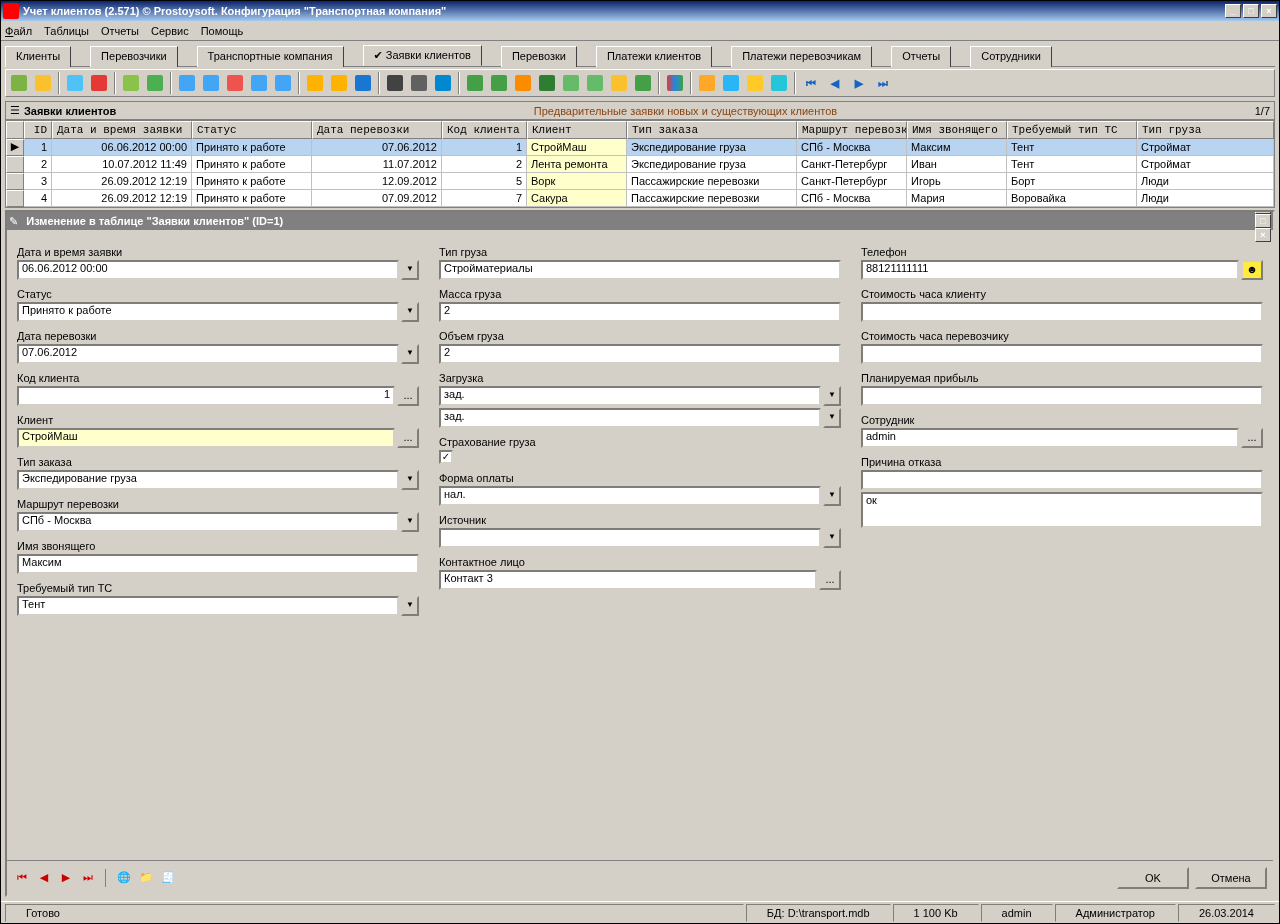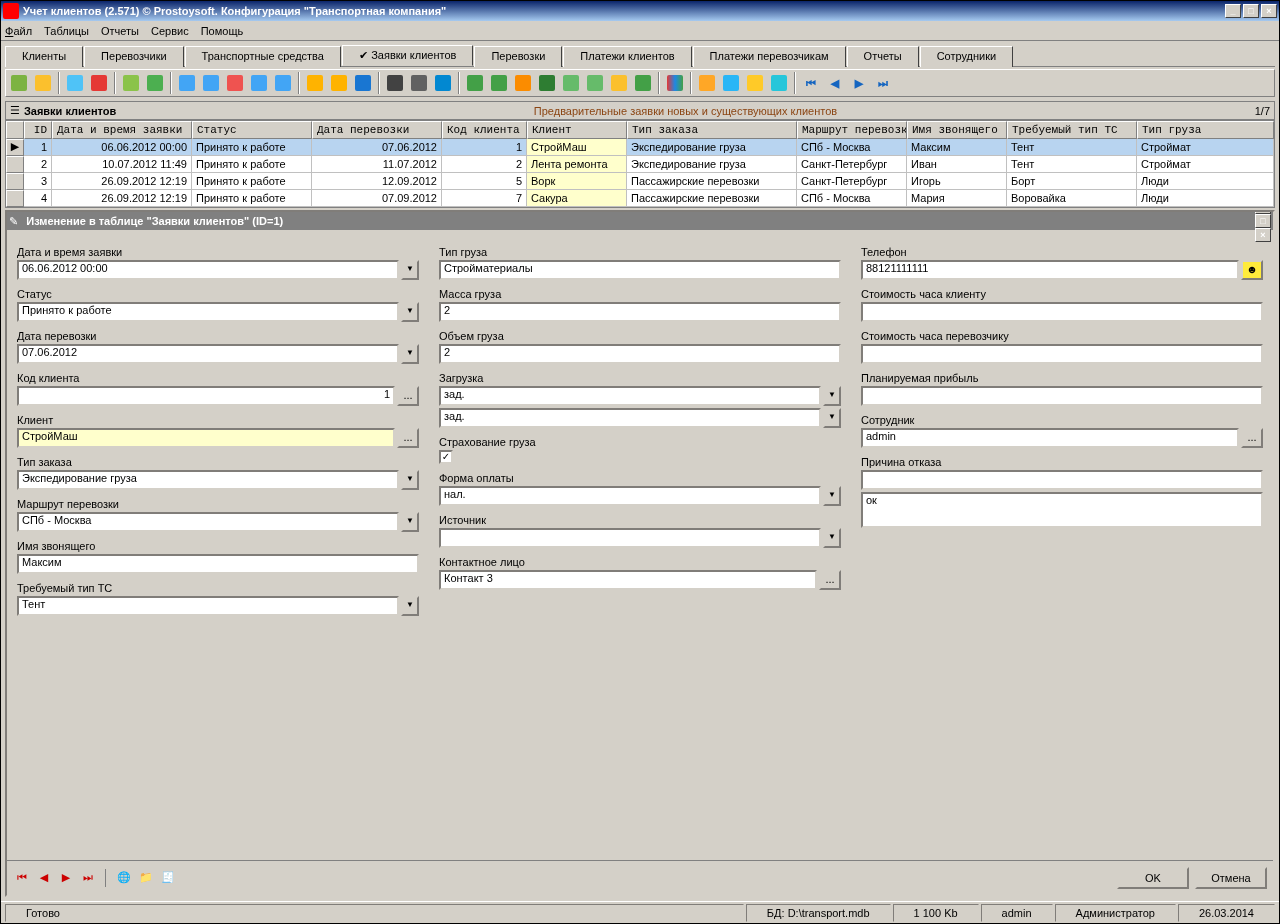--- a/index.html
+++ b/index.html
@@ -8,21 +8,21 @@
 .titlebar { background: linear-gradient(#0a246a, #a6caf0); color: #fff; height: 20px; display: flex; align-items: center; padding: 0 2px; }
 .titlebar .icon { width: 16px; height: 16px; background: #f00; margin-right: 4px; border-radius: 2px; }
 .titlebar .title { flex: 1; font-weight: bold; }
 .titlebar .winbtns { display: flex; gap: 2px; }
 .winbtn { width: 16px; height: 14px; background: #d4d0c8; border: 1px solid #fff; border-right-color:#404040; border-bottom-color:#404040; font-size: 9px; text-align: center; line-height: 12px; font-family: Arial; font-weight: bold; }
 .menubar { background: #d4d0c8; height: 20px; display: flex; align-items: center; padding: 0 4px; gap: 12px; border-bottom: 1px solid #808080; }
 .menubar span { cursor: default; }
 .menubar span u { text-decoration: underline; }
 .content { flex: 1; padding: 4px; display: flex; flex-direction: column; overflow: hidden; }
 .tabs { display: flex; border-bottom: 1px solid #808080; margin-bottom: 2px; }
-.tab { padding: 3px 16px; background: #d4d0c8; border: 1px solid #fff; border-right-color:#404040; border-bottom: none; margin-right: 1px; position: relative; top: 1px; cursor: default; }
+.tab { padding: 3px 10px; background: #d4d0c8; border: 1px solid #fff; border-right-color:#404040; border-bottom: none; margin-right: 19px; position: relative; top: 1px; cursor: default; }
 .tab.active { background: #d4d0c8; border-bottom: 1px solid #d4d0c8; font-weight: normal; top: 0; }
 .tab.active::before { content: "✔ "; color: #000; }
 .toolbar { background: #d4d0c8; border: 1px solid #fff; border-right-color:#808080; border-bottom-color:#808080; padding: 2px; display: flex; gap: 2px; margin-bottom: 4px; flex-wrap: wrap; }
 .tbtn { width: 22px; height: 22px; background: #d4d0c8; border: 1px solid transparent; display: inline-flex; align-items: center; justify-content: center; }
 .tsep { width: 2px; height: 22px; border-left: 1px solid #808080; border-right: 1px solid #fff; margin: 0 2px; }
 .tico { width: 16px; height: 16px; border-radius: 2px; }
 .section-header { background: #d4d0c8; border: 1px solid #808080; padding: 2px 4px; display: flex; align-items: center; }
 .section-header .sleft { font-weight: bold; }
 .section-header .smid { flex: 1; text-align: center; color: #8b4513; }
 .section-header .sright { }
@@ -78,21 +78,21 @@
     <span>Отчеты</span>
     <span>Сервис</span>
     <span>Помощь</span>
   </div>
 
   <div class="content">
 
     <div class="tabs">
       <div class="tab">Клиенты</div>
       <div class="tab">Перевозчики</div>
-      <div class="tab">Транспортные средства</div>
+      <div class="tab">Транспортные компания</div>
       <div class="tab active">Заявки клиентов</div>
       <div class="tab">Перевозки</div>
       <div class="tab">Платежи клиентов</div>
       <div class="tab">Платежи перевозчикам</div>
       <div class="tab">Отчеты</div>
       <div class="tab">Сотрудники</div>
     </div>
 
     <div class="toolbar">
       <div class="tbtn">

